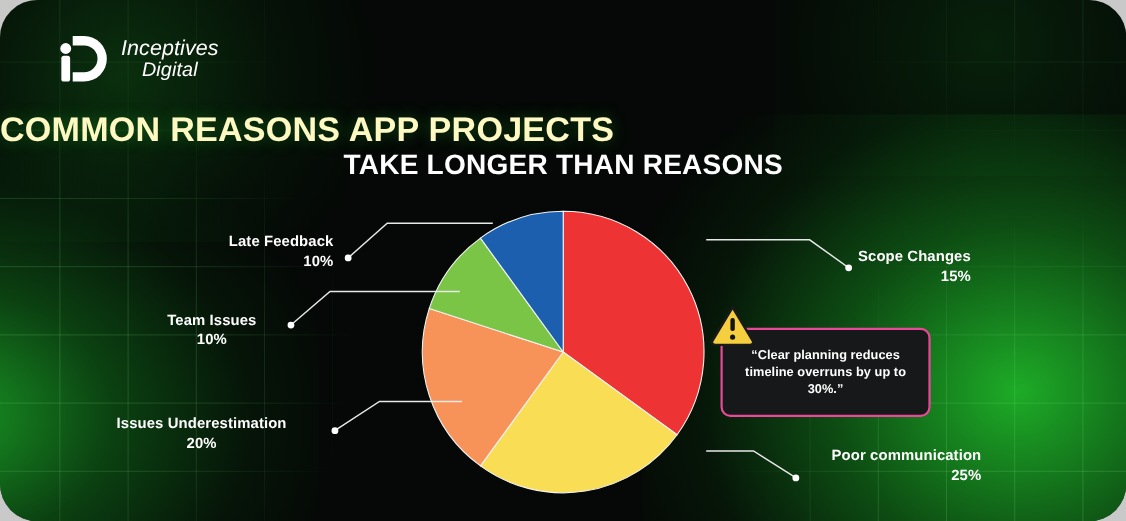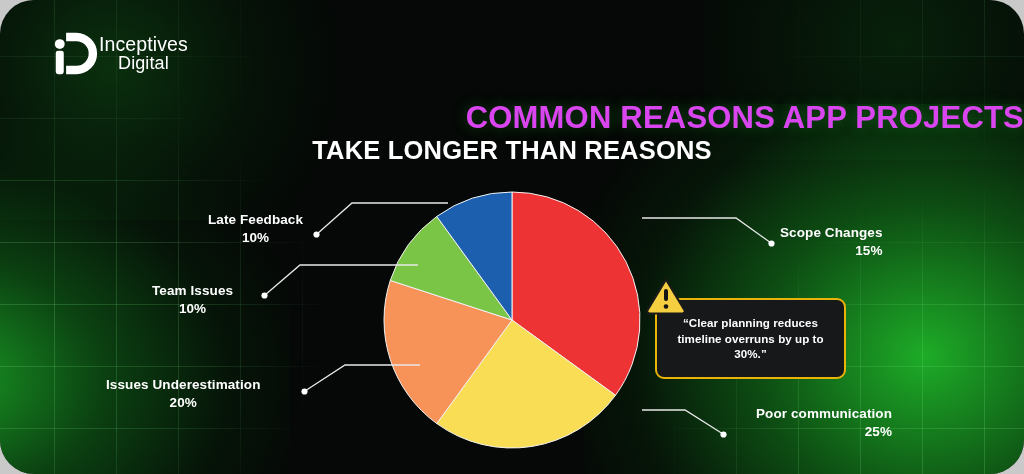--- a/index.html
+++ b/index.html
@@ -86,37 +86,39 @@
       radial-gradient(ellipse 330px 250px at 6% 0%, rgba(0,0,0,0.55) 0%, rgba(0,0,0,0) 72%),
       radial-gradient(ellipse 330px 240px at 96% 0%, rgba(0,0,0,0.5) 0%, rgba(0,0,0,0) 72%);
   }
 
   
   .logo {
     position: absolute;
     left: 52px; top: 30px;
     display: flex;
     align-items: center;
+    gap: 11px;
+    font-style: italic;
   }
   .logo-mark { width: 47px; height: 47px; display:block; }
   .logo-text {
     color: #ffffff;
     line-height: 1.04;
     letter-spacing: 0.1px;
   }
   .logo-text .l1 { font-size: 19.5px; font-weight: 400; display:block; }
   .logo-text .l2 { font-size: 18px; font-weight: 400; display:block;text-align:center; }
 
   
   .title-main {
     position: absolute;
     left: 0; right: 0;
     top: 100px;
-    text-align: right;
-    color: #d946ef;
+    text-align: left;
+    color: #fef9c3;
     font-size: 31px;
     font-weight: 700;
     letter-spacing: 0.2px;
     text-shadow: 0 0 14px rgba(40,200,45,0.35);
   }
   .title-sub {
     position: absolute;
     left: 0; right: 0;
     top: 136px;
     text-align: center;
@@ -155,21 +157,21 @@
   .lbl.right { text-align: right; }
   .lbl.left  { text-align: center; }
 
   
   .note-box {
     position: absolute;
     left: 655px; top: 298px;
     width: 191px;
     height: 81px;
     background: #16181a;
-    border: 2px solid #eab308;
+    border: 2px solid #ec4899;
     border-radius: 9px;
     box-sizing: border-box;
     display: flex;
     align-items: center;
     justify-content: center;
     padding: 4px 10px;
   }
   .note-text {
     color: #ffffff;
     font-size: 11.6px;
@@ -257,21 +259,21 @@
   <div class="lbl left" style="left:106px; top:376px;">
     <span>Issues Underestimation</span>
     <span class="pct">20%</span>
   </div>
 
   <div class="lbl left" style="left:152px; top:282px;">
     <span>Team Issues</span>
     <span class="pct">10%</span>
   </div>
 
-  <div class="lbl left" style="left:208px; top:211px;">
+  <div class="lbl left" style="left:208px; top:211px;text-align:right;">
     <span>Late Feedback</span>
     <span class="pct">10%</span>
   </div>
 
   <div class="note-box">
     <div class="note-text">“Clear planning reduces timeline overruns by up to 30%.”</div>
   </div>
   <svg class="warn-icon" viewBox="0 0 42 38">
     <path d="M21 2.5 L40 34 A3.2 3.2 0 0 1 37.2 36.5 L4.8 36.5 A3.2 3.2 0 0 1 2 34 Z" fill="#f5cf3f" stroke="#1a1a1a" stroke-width="2.2" stroke-linejoin="round"></path>
     <rect x="19" y="12" width="4" height="12" rx="1.9" fill="#151515"></rect>

